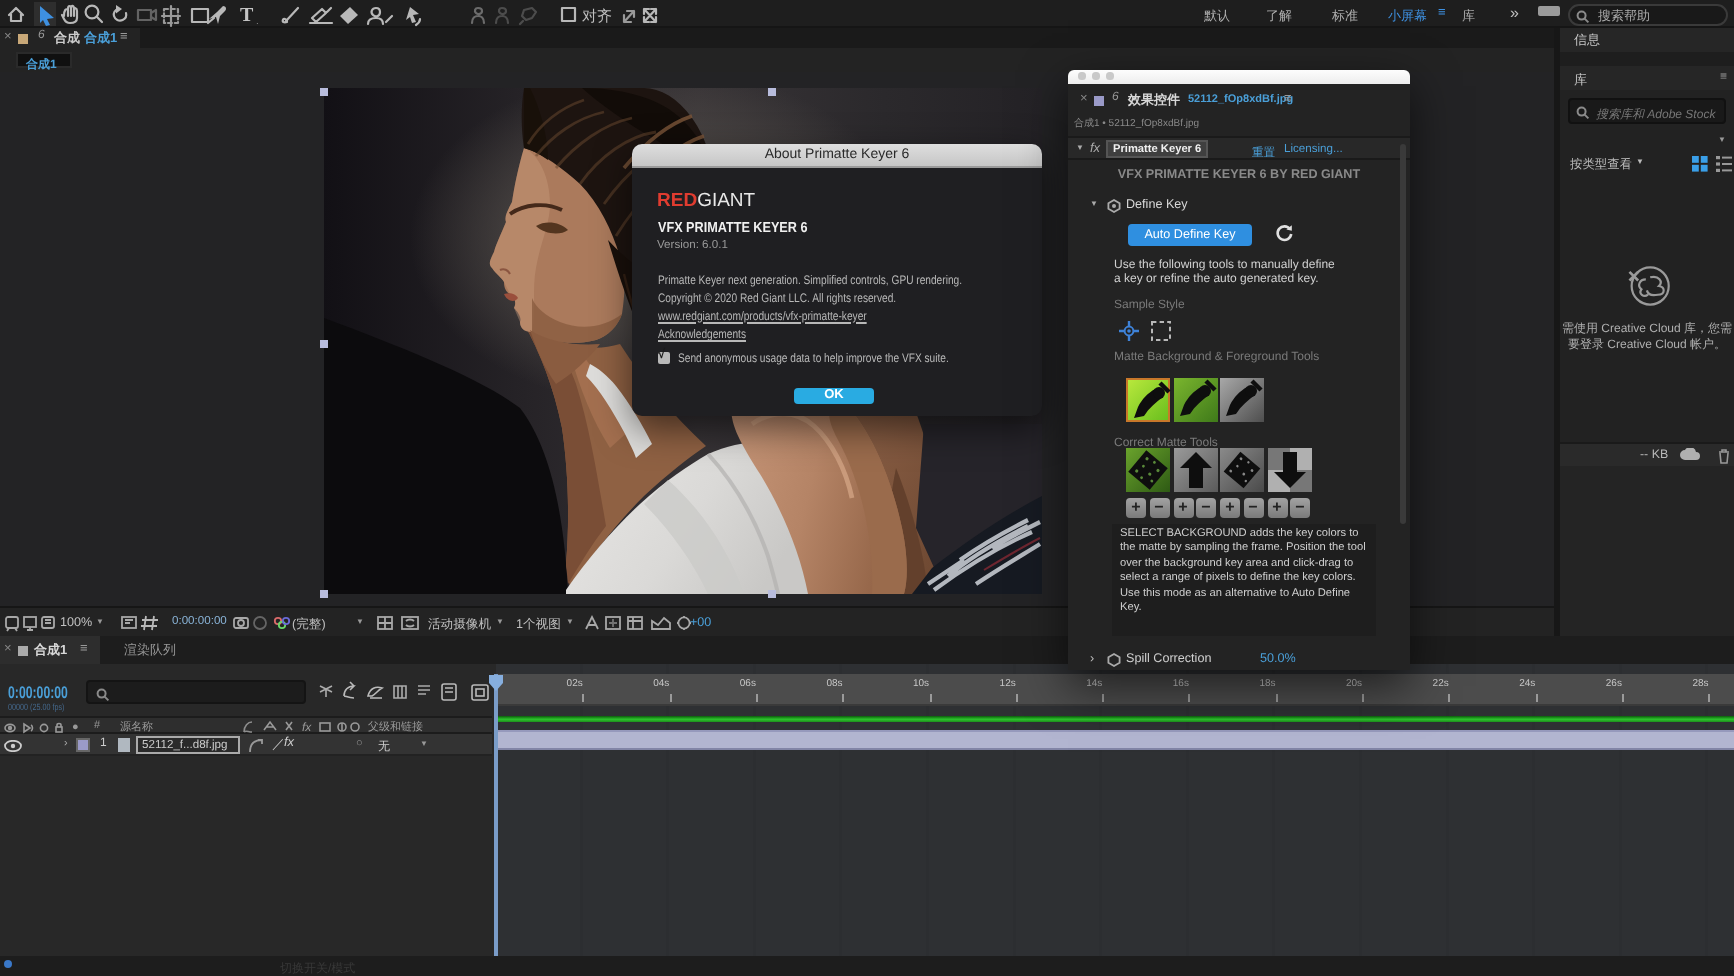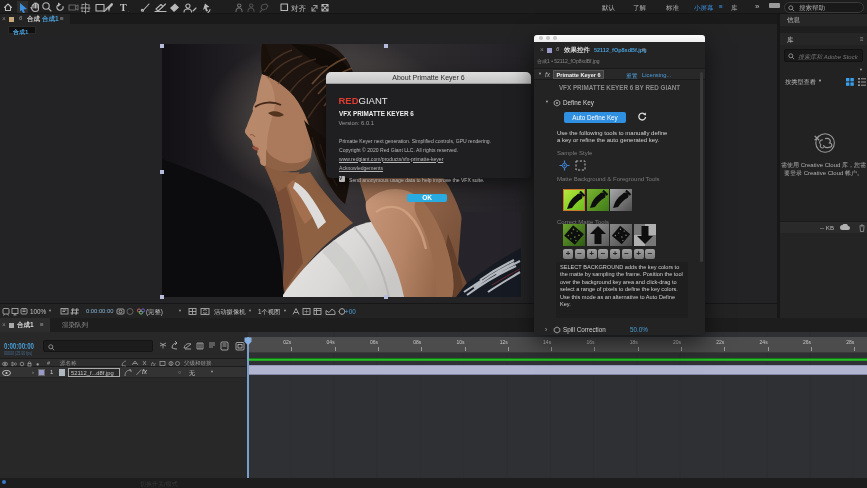--- a/index.html
+++ b/index.html
@@ -159,21 +159,21 @@
 <path d="M257,154 C272,168 283,192 289,220 C292,234 292,246 290,253 L274,253 C275,226 269,198 257,176 C251,165 251,158 257,154 Z" fill="#9a6b4c"></path>
 <path d="M214,168 C224,161 236,161 245,169 C254,177 261,191 264,205" stroke="#d4a586" stroke-width="2.4" fill="none" opacity=".75"></path>
 </svg>
 
 <span class="a" style="left:160px;top:44px;width:3.5px;height:3.5px;background:#b8bcdc"></span>
 <span class="a" style="left:384px;top:44px;width:3.5px;height:3.5px;background:#b8bcdc"></span>
 <span class="a" style="left:160px;top:170px;width:3.5px;height:3.5px;background:#b8bcdc"></span>
 <span class="a" style="left:160px;top:295px;width:3.5px;height:3.5px;background:#b8bcdc"></span>
 <span class="a" style="left:384px;top:295px;width:3.5px;height:3.5px;background:#b8bcdc"></span>
 
-<div class="a" style="left:326px;top:72px;width:205px;height:106px;border-radius:5px;box-shadow:0 6px 18px rgba(0,0,0,.55);background:#1f1f22;z-index:50">
+<div class="a" style="left:316px;top:72px;width:205px;height:136px;border-radius:5px;box-shadow:0 6px 18px rgba(0,0,0,.55);background:#1f1f22;z-index:50">
  <div class="a" style="left:0;top:0;width:205px;height:11.5px;border-radius:5px 5px 0 0;background:linear-gradient(#dedede,#c6c6c6);border-bottom:1px solid #9a9a9a">
   <div style="text-align:center;font-size:7px;color:#2a2a2a;padding-top:2px">About Primatte Keyer 6</div>
  </div>
  <div class="a" style="left:12.5px;top:23px;font-size:9.5px;font-weight:bold"><span style="color:#e03c30">RED</span><span style="color:#e8e8e8;font-weight:normal">GIANT</span></div>
  <div class="a" style="left:12.5px;top:36.5px;font-size:7.2px;font-weight:bold;color:#f0f0f0;transform:scaleX(.88);transform-origin:0 0">VFX PRIMATTE KEYER 6</div>
  <div class="a" style="left:12.5px;top:47.5px;font-size:5.8px;color:#9a9a9a">Version: 6.0.1</div>
  <div class="a" style="left:12.5px;top:63.5px;font-size:6.2px;color:#b8b8b8;line-height:9px;width:205px;transform:scaleX(.82);transform-origin:0 0">Primatte Keyer next generation. Simplified controls, GPU rendering.<br>Copyright © 2020 Red Giant LLC. All rights reserved.<br><span style="text-decoration:underline">www.redgiant.com/products/vfx-primatte-keyer</span></div>
  <div class="a" style="left:12.5px;top:92px;font-size:6.2px;color:#b8b8b8;text-decoration:underline;transform:scaleX(.82);transform-origin:0 0">Acknowledgements</div>
  <div class="a" style="left:12.5px;top:103.5px;width:6.5px;height:6.5px;background:#b8b8b8;border-radius:1px">
       <span style="position:absolute;left:.5px;top:-1.5px;font-size:6.5px;color:#1a1a1a;font-weight:bold">√</span>

